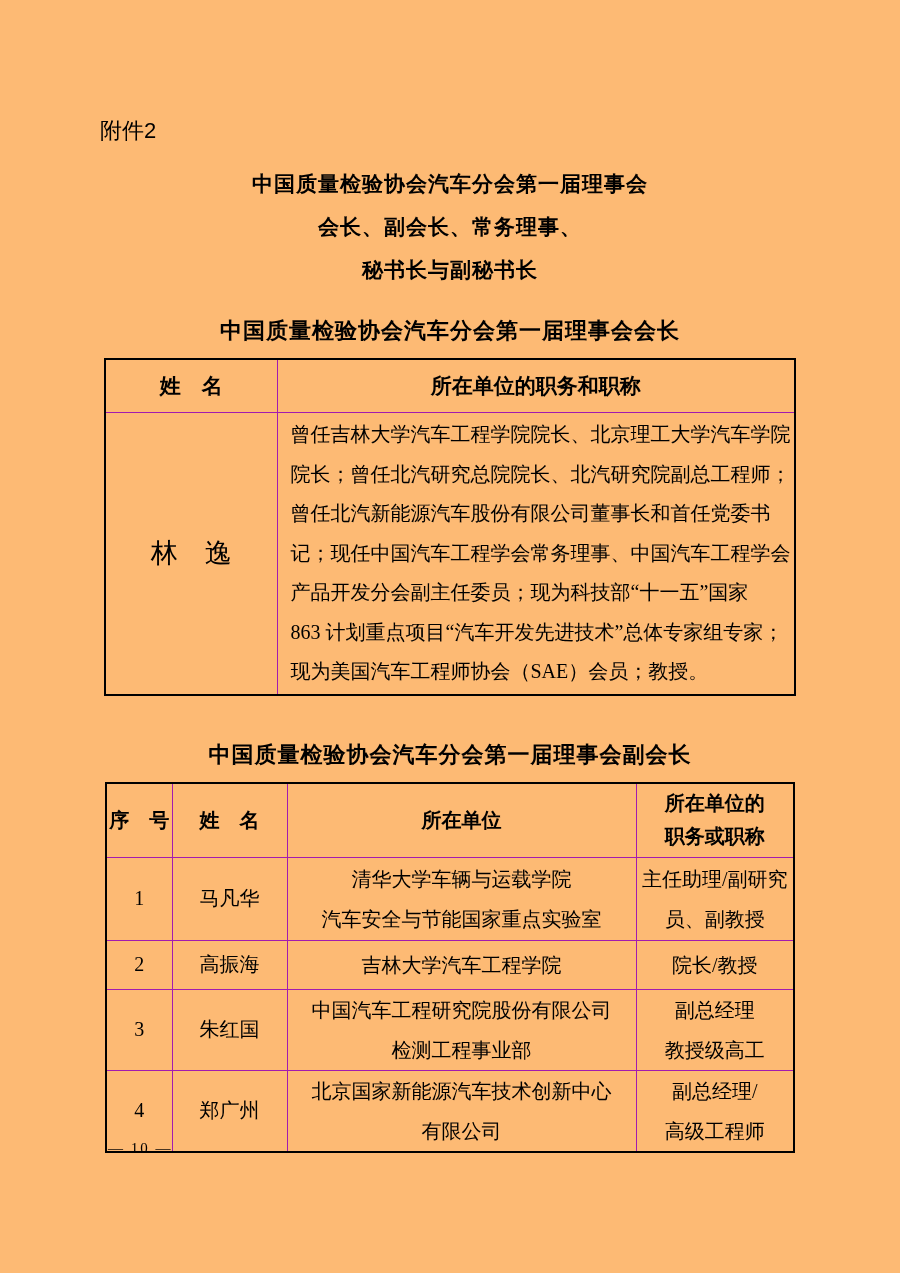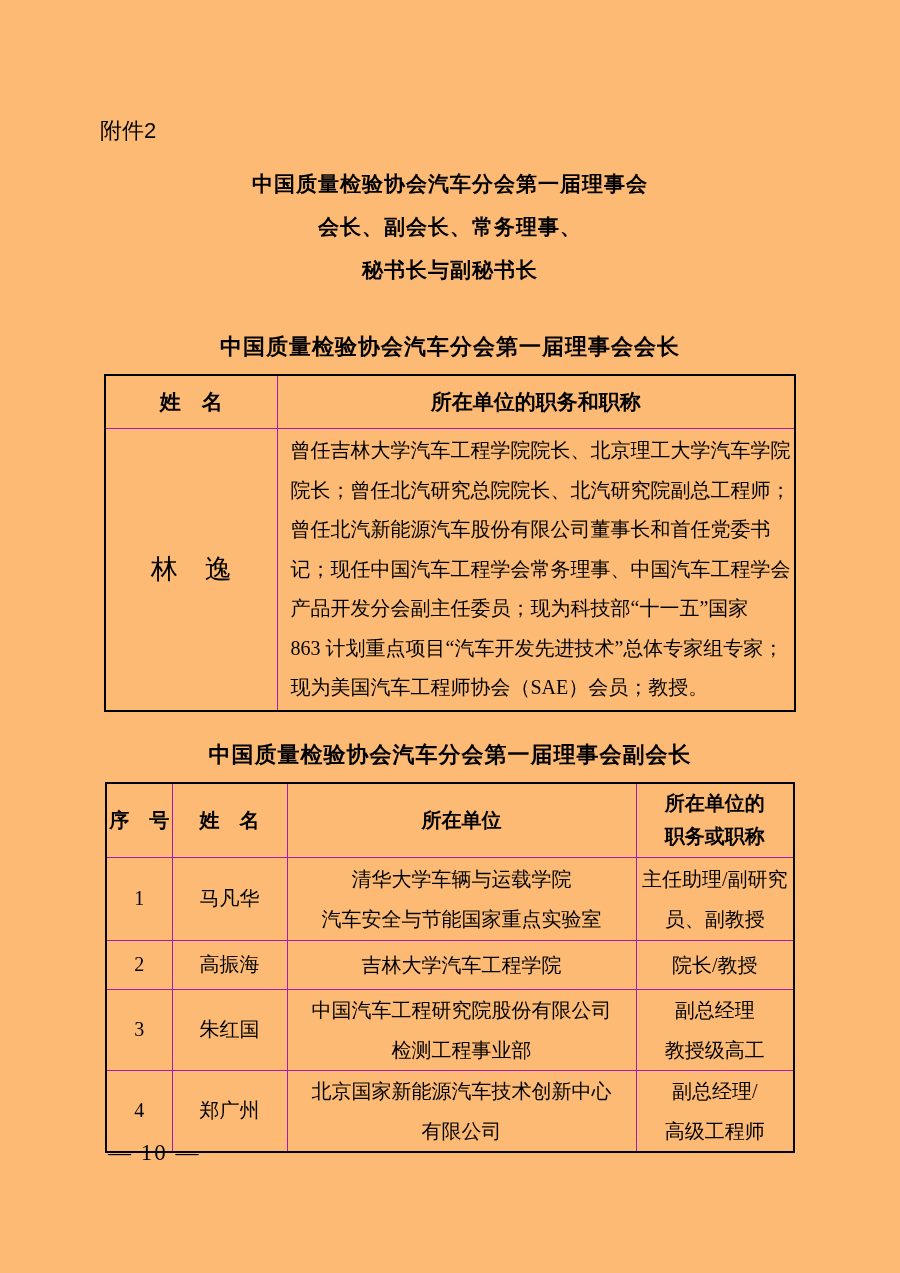--- a/index.html
+++ b/index.html
@@ -26,22 +26,22 @@
     line-height: 43px;
     letter-spacing: 1px;
   }
   .section-heading {
     text-align: center;
     font-weight: bold;
     font-size: 22px;
     line-height: 30px;
     letter-spacing: 1px;
   }
-  .section-heading.first { margin-top: 40px; }
-  .section-heading.second { margin-top: 28px; }
+  .section-heading.first { margin-top: 24px; }
+  .section-heading.second { margin-top: 44px; }
 
   table {
     border-collapse: collapse;
     margin: 12px auto 0 auto;
     width: 624px;
     table-layout: fixed;
   }
   table { border: 2px solid #000; }
   th, td { border: 1px solid #a21caf; padding: 0; vertical-align: middle; }
 
@@ -84,21 +84,21 @@
   .t2 .cell-line { line-height: 40px; }
   .t2 .row-1 td { height: 82px; }
   .t2 .row-2 td { height: 48px; }
   .t2 .row-3 td { height: 78px; }
   .t2 .row-4 td { height: 78px; }
 
   .footer-page-number {
     position: absolute;
     left: 108px;
     top: 1140px;
-    font-size: 23px;
+    font-size: 15px;
     letter-spacing: 2px;
   }
 </style>
 </head>
 <body>
 
 <div class="page">
 
   <div class="attachment">附件2</div>
 

